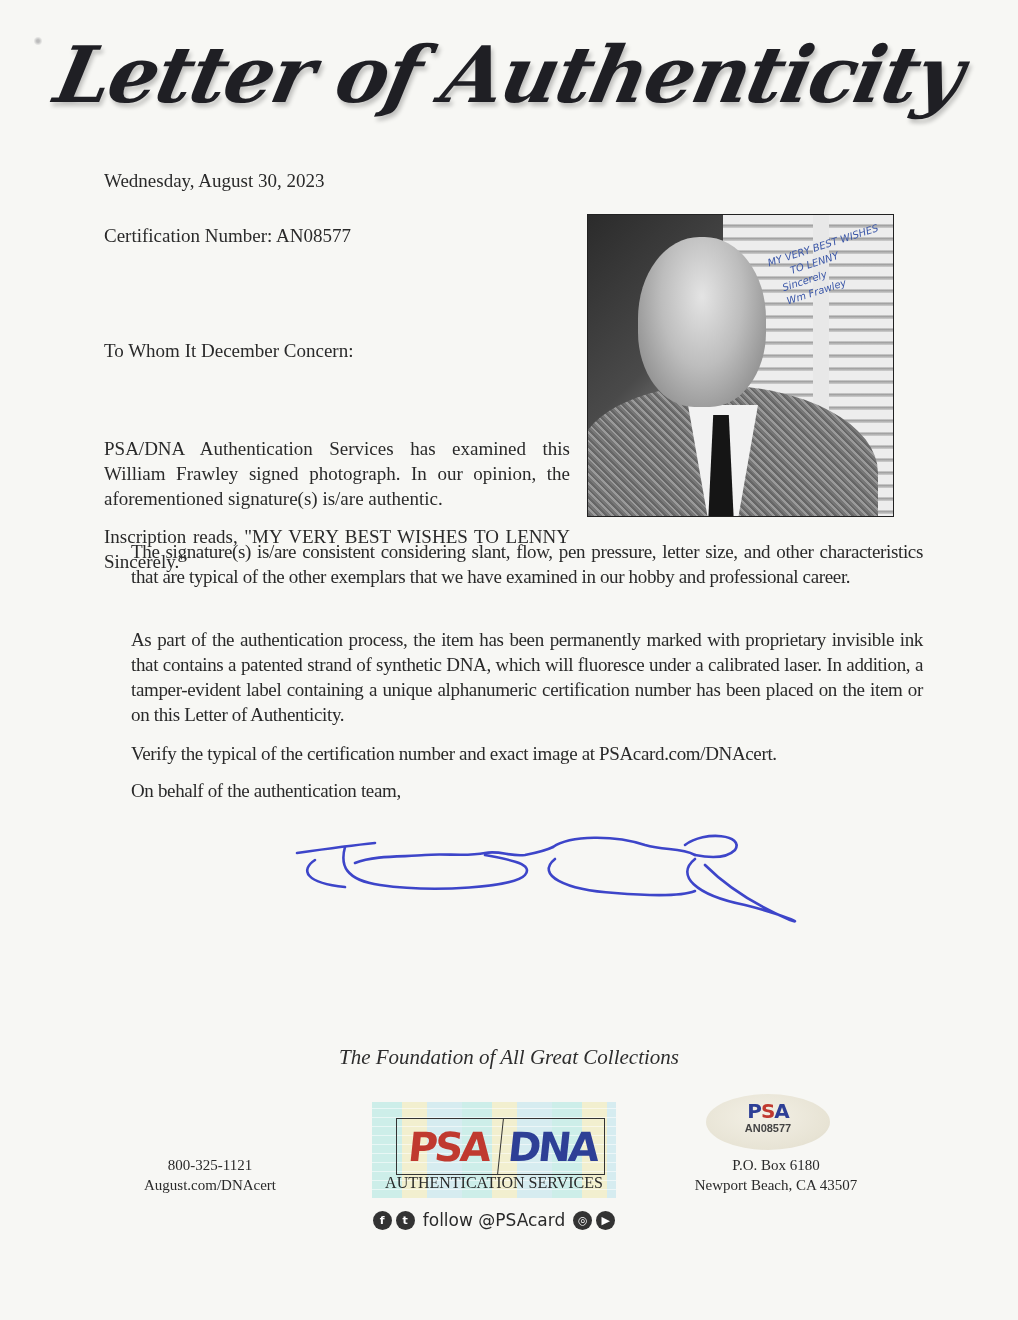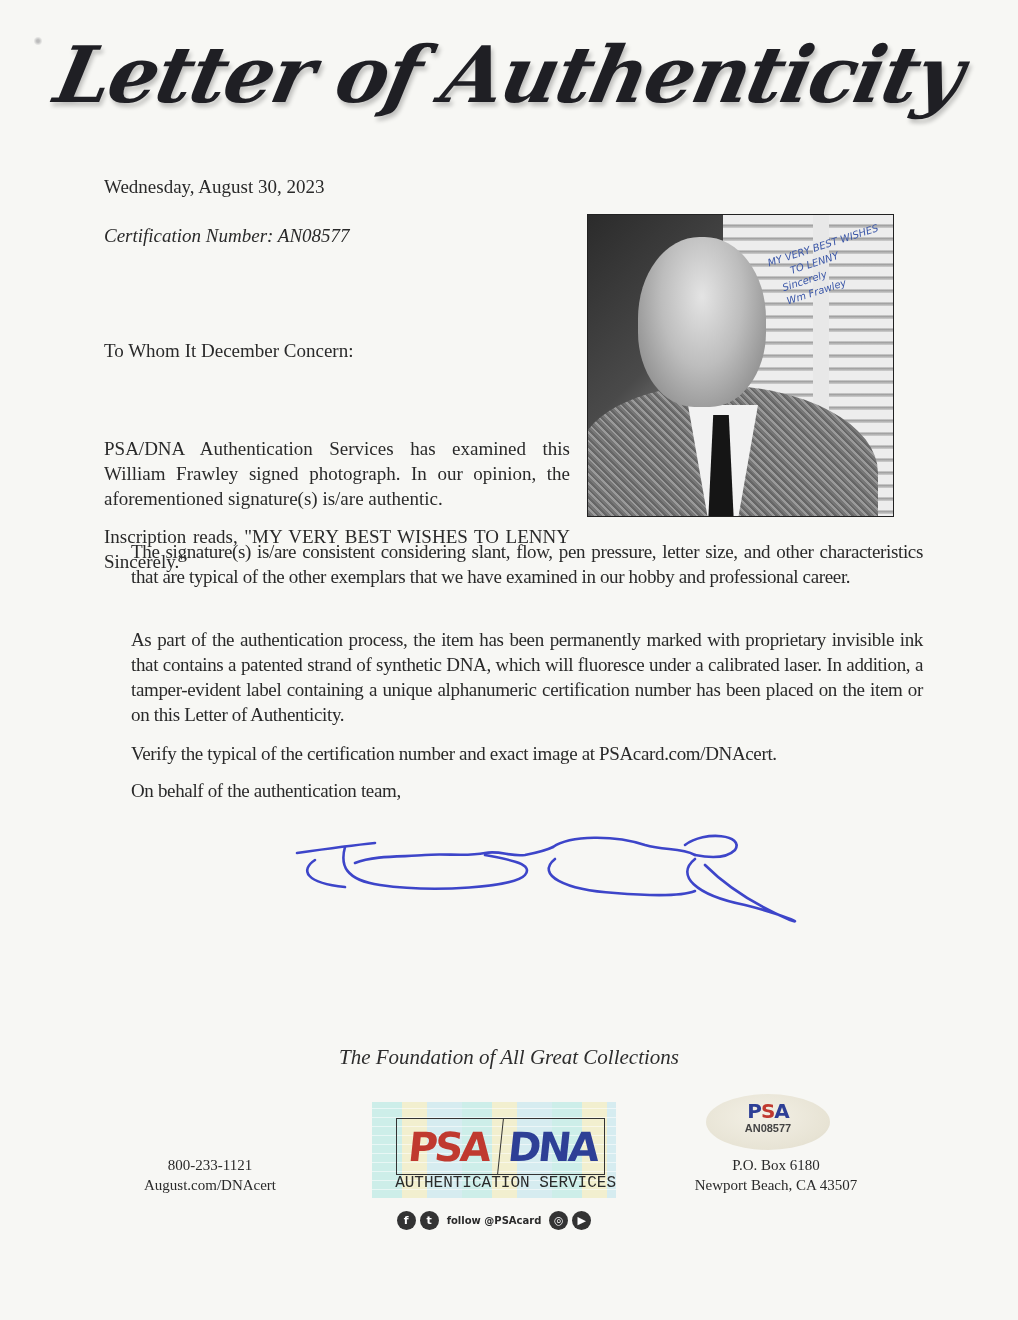--- a/index.html
+++ b/index.html
@@ -112,35 +112,35 @@
     }
     .psa-dna-box .logo-psa, .psa-dna-box .logo-dna {
       flex: 1; display: flex; align-items: center; justify-content: center;
       font-family: "DejaVu Sans", sans-serif; font-weight: bold;
       font-size: 40px; letter-spacing: -3px; transform: skewX(-6deg);
     }
     .psa-dna-box .logo-psa { color: #c0392f; border-right: 1.5px solid #333; }
     .psa-dna-box .logo-dna { color: #2e3f96; }
     .auth-services {
       position: absolute; left: 372px; top: 1174px; width: 244px;
-      text-align: right;
-      font-family: Liberation Mono, monospace;
+      text-align: center;
+      font-family: Liberation Serif, serif;
       font-size: 16px; color: #2a2a2a;
     }
     .social-row {
       position: absolute; left: 372px; top: 1208px; width: 244px; height: 24px;
       display: flex; align-items: center; justify-content: center; gap: 4px;
     }
     .social-icon {
       width: 19px; height: 19px; border-radius: 50%; background: #333;
       color: #fff; font-family: "DejaVu Sans", sans-serif; font-weight: bold;
       font-size: 11px; display: flex; align-items: center; justify-content: center;
     }
     .follow-text {
-      font-family: "DejaVu Sans", sans-serif; font-weight: bold; font-size: 10px;
+      font-family: "DejaVu Sans", sans-serif; font-weight: normal; font-size: 17px;
       color: #2a2a2a; margin: 0 4px;
     }
     .psa-sticker {
       position: absolute; left: 706px; top: 1094px; width: 124px; height: 56px;
       border-radius: 50%;
       background: radial-gradient(ellipse at 45% 40%, #f3f0e6 0%, #e7e3d4 70%, #dcd7c6 100%);
       text-align: center;
     }
     .psa-sticker .psa-logo {
       font-family: "DejaVu Sans", sans-serif; font-weight: bold; font-size: 20px;
@@ -152,22 +152,22 @@
       color: #444;
     }
   </style>
 </head>
 <body>
 
 <div class="speck"></div>
 
 <div class="page-title">Letter of Authenticity</div>
 
-<div class="meta-line" style="top:176px;font-family:Liberation Serif, serif;">Wednesday, August 30, 2023</div>
-<div class="meta-line" style="top:225px;font-style:italic;">Certification Number: AN08577</div>
+<div class="meta-line" style="top:170px;font-family:Liberation Serif, serif;">Wednesday, August 30, 2023</div>
+<div class="meta-line" style="top:225px;">Certification Number: AN08577</div>
 
 <div class="photo">
   <div class="shutters"></div>
   <div class="shutter-post"></div>
   <div class="jacket"></div>
   <div class="shirt"></div>
   <div class="tie"></div>
   <div class="head"></div>
   <div class="inscription">MY VERY BEST WISHES
       TO LENNY
@@ -193,21 +193,21 @@
     <path d="M268 22 C285 10, 330 10, 360 20 C380 26, 395 22, 410 30"></path>
     <path d="M270 34 C250 50, 280 65, 330 68 C380 72, 400 70, 410 66"></path>
     <path d="M400 20 C420 5, 460 10, 450 25 C440 35, 420 32, 410 30"></path>
     <path d="M410 34 C390 50, 410 70, 460 80 C500 90, 520 100, 505 95 C470 80, 440 60, 420 40"></path>
   </g>
 </svg>
 
 <div class="footer-tagline">The Foundation of All Great Collections</div>
 
 <div class="footer-left">
-  <div>800-233-1121</div>
+  <div>800-325-1121</div>
   <div>August.com/DNAcert</div>
 </div>
 
 <div class="hologram"></div>
 <div class="psa-dna-box">
   <div class="logo-psa">PSA</div>
   <div class="logo-dna">DNA</div>
 </div>
 <div class="auth-services">AUTHENTICATION SERVICES</div>
 

